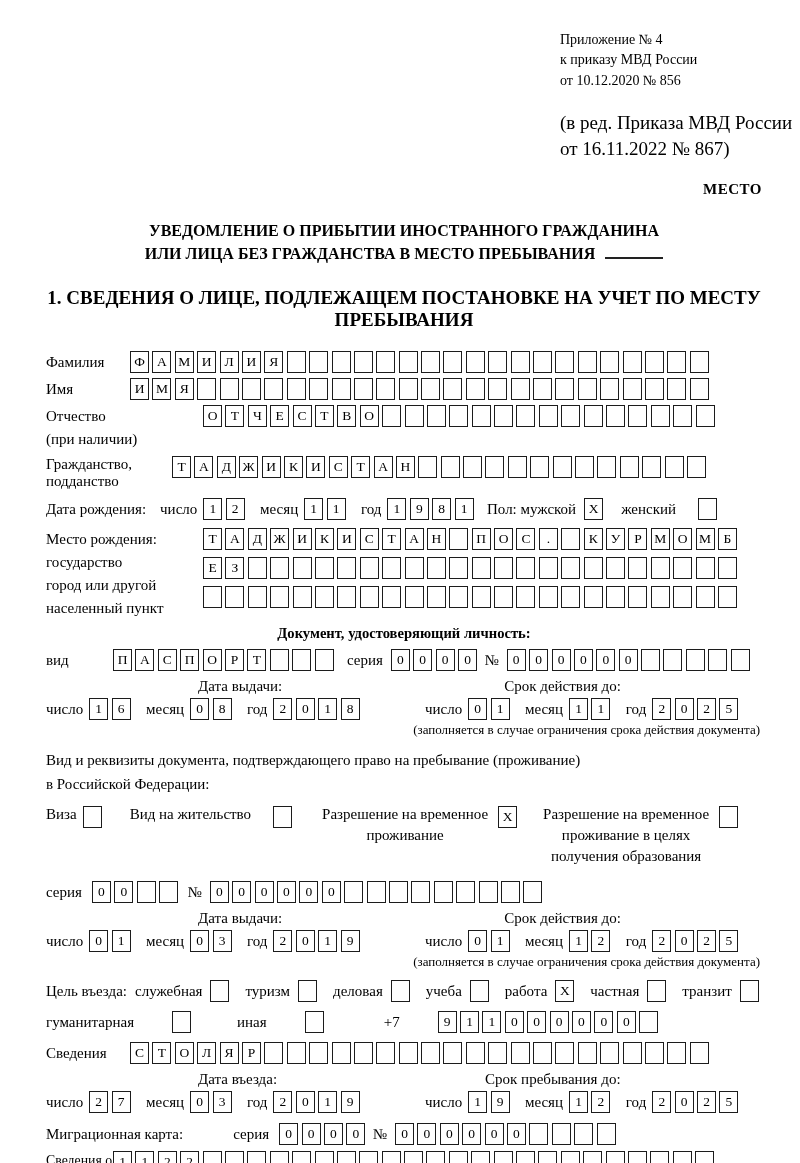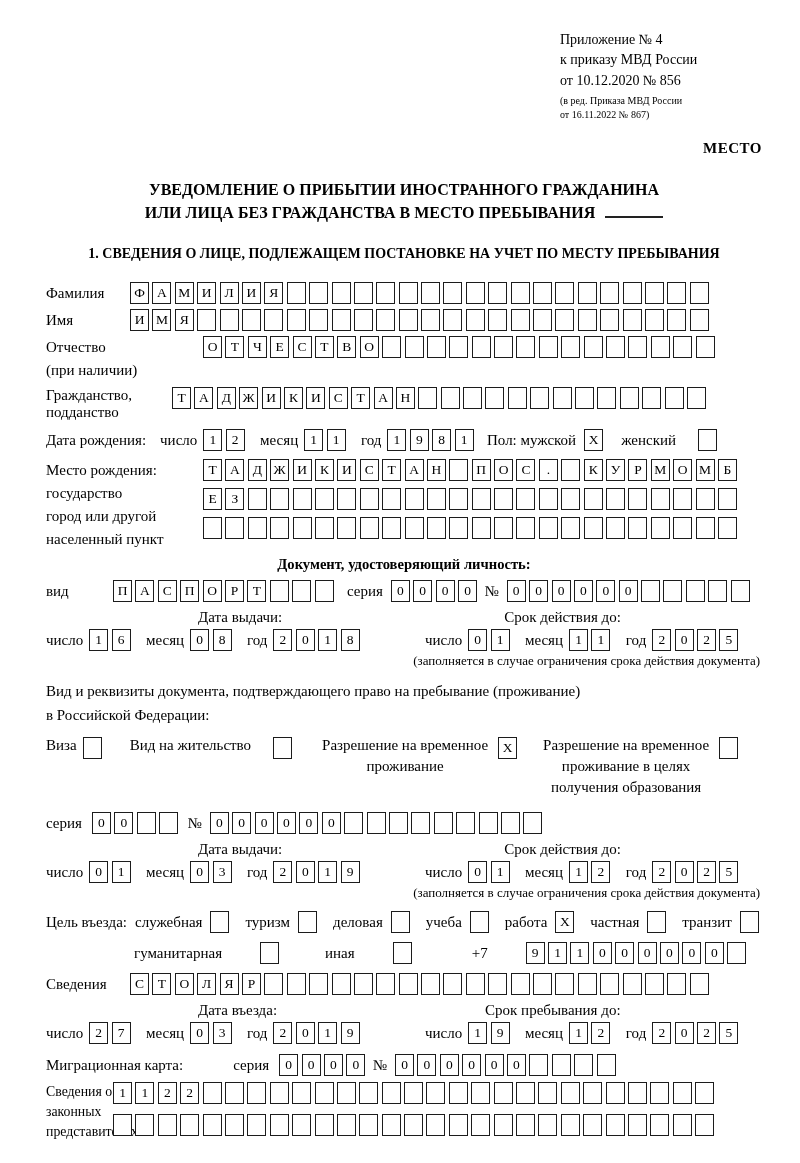--- a/index.html
+++ b/index.html
@@ -4,26 +4,26 @@
 <style>
   html,body{margin:0;padding:0;background:#ffffff;}
   .page{
     width:800px;min-height:1163px;box-sizing:border-box;
     padding:30px 38px 20px 46px;
     font-family:"Liberation Serif","DejaVu Serif",serif;
     color:#000;font-size:15px;background:#fff;
   }
   
   .hdr{margin-left:514px;line-height:1.45;font-size:14px;}
-  .hdr .amend{font-size:10px;margin-top:3px;line-height:1.4;}
+  .hdr .amend{font-size:19px;margin-top:19px;line-height:1.4;}
   .forma{font-weight:bold;text-align:right;margin-top:16px;font-size:15px;letter-spacing:.5px;}
   
   .title{margin-top:18px;text-align:center;font-weight:bold;font-size:16px;line-height:1.45;}
   .title .uline{display:inline-block;width:58px;border-bottom:2px solid #222;margin-left:10px;height:14px;}
-  .sect{margin-top:22px;text-align:center;font-weight:bold;font-size:14px;margin-bottom:20px;}
+  .sect{margin-top:22px;text-align:center;font-weight:bold;font-size:19px;margin-bottom:20px;}
   
   .row{display:flex;align-items:center;margin-bottom:5px;}
   .row.top{align-items:flex-start;}
   .lbl{flex:0 0 auto;}
   .w84{width:84px;}
   .w126{width:126px;}
   .w157{width:157px;line-height:23px;}
   .w67{width:67px;}
   .boxes{display:flex;flex:0 0 auto;}
   .cell{
@@ -52,21 +52,21 @@
   
   .permits{display:flex;align-items:flex-start;margin:8px 0 14px;}
   .permits .item{display:flex;align-items:flex-start;}
   .permits .txt{text-align:center;line-height:1.4;}
   .permits .cb{margin-left:10px;margin-top:2px;}
   
   .purpose{display:flex;align-items:center;margin-bottom:9px;}
   .purpose .opt{margin-right:8px;margin-left:14px;white-space:nowrap;}
   .purpose .opt.first{margin-left:8px;}
   .purpose .cb{margin-right:2px;}
-  .ind{margin-left:88px;gap:30px;}
+  .ind{gap:30px;}
   .phone-lbl{margin-left:38px;}
   .phone-pref{margin-left:28px;margin-right:8px;}
   
   .reps{display:flex;align-items:flex-start;margin-top:6px;}
   .reps .lblcol{width:67px;font-size:13.8px;line-height:20px;flex:0 0 auto;}
   .reps .stack{display:flex;flex-direction:column;}
   .reps .boxes{margin-bottom:10px;}
   .dochead{text-align:center;font-weight:bold;font-size:14.6px;margin:4px 0 7px;}
   .nw{white-space:nowrap;}
 </style>

